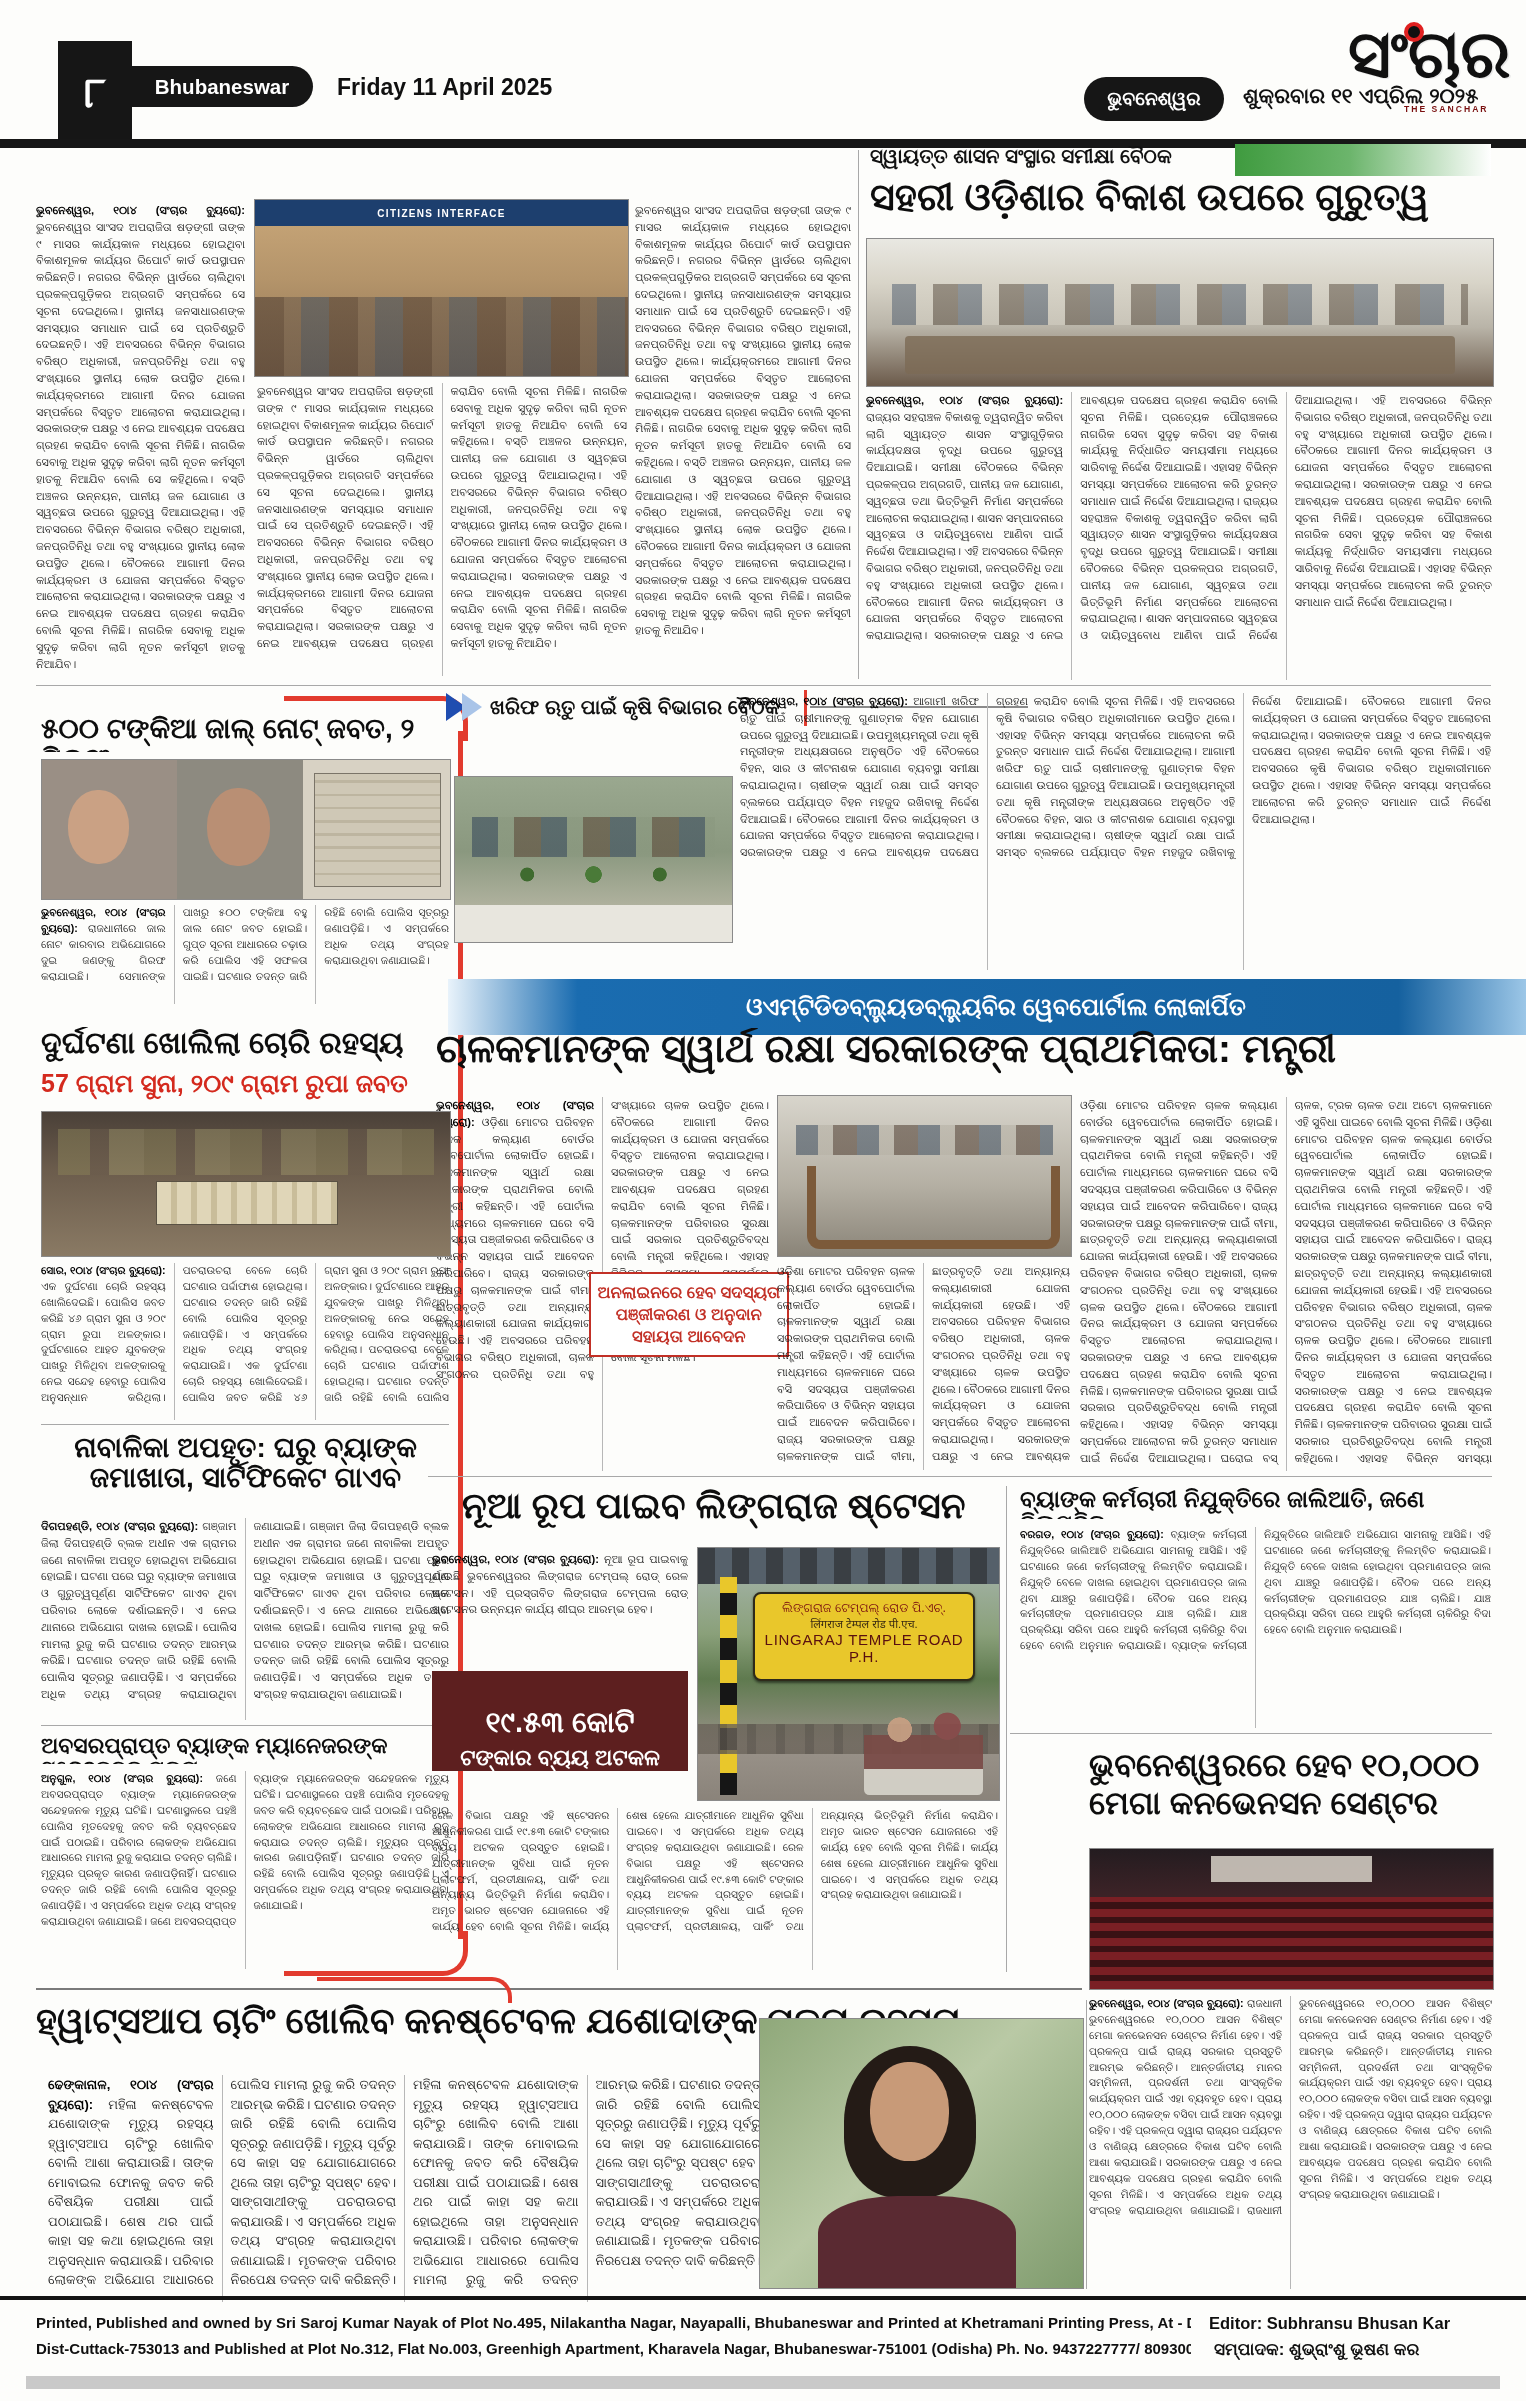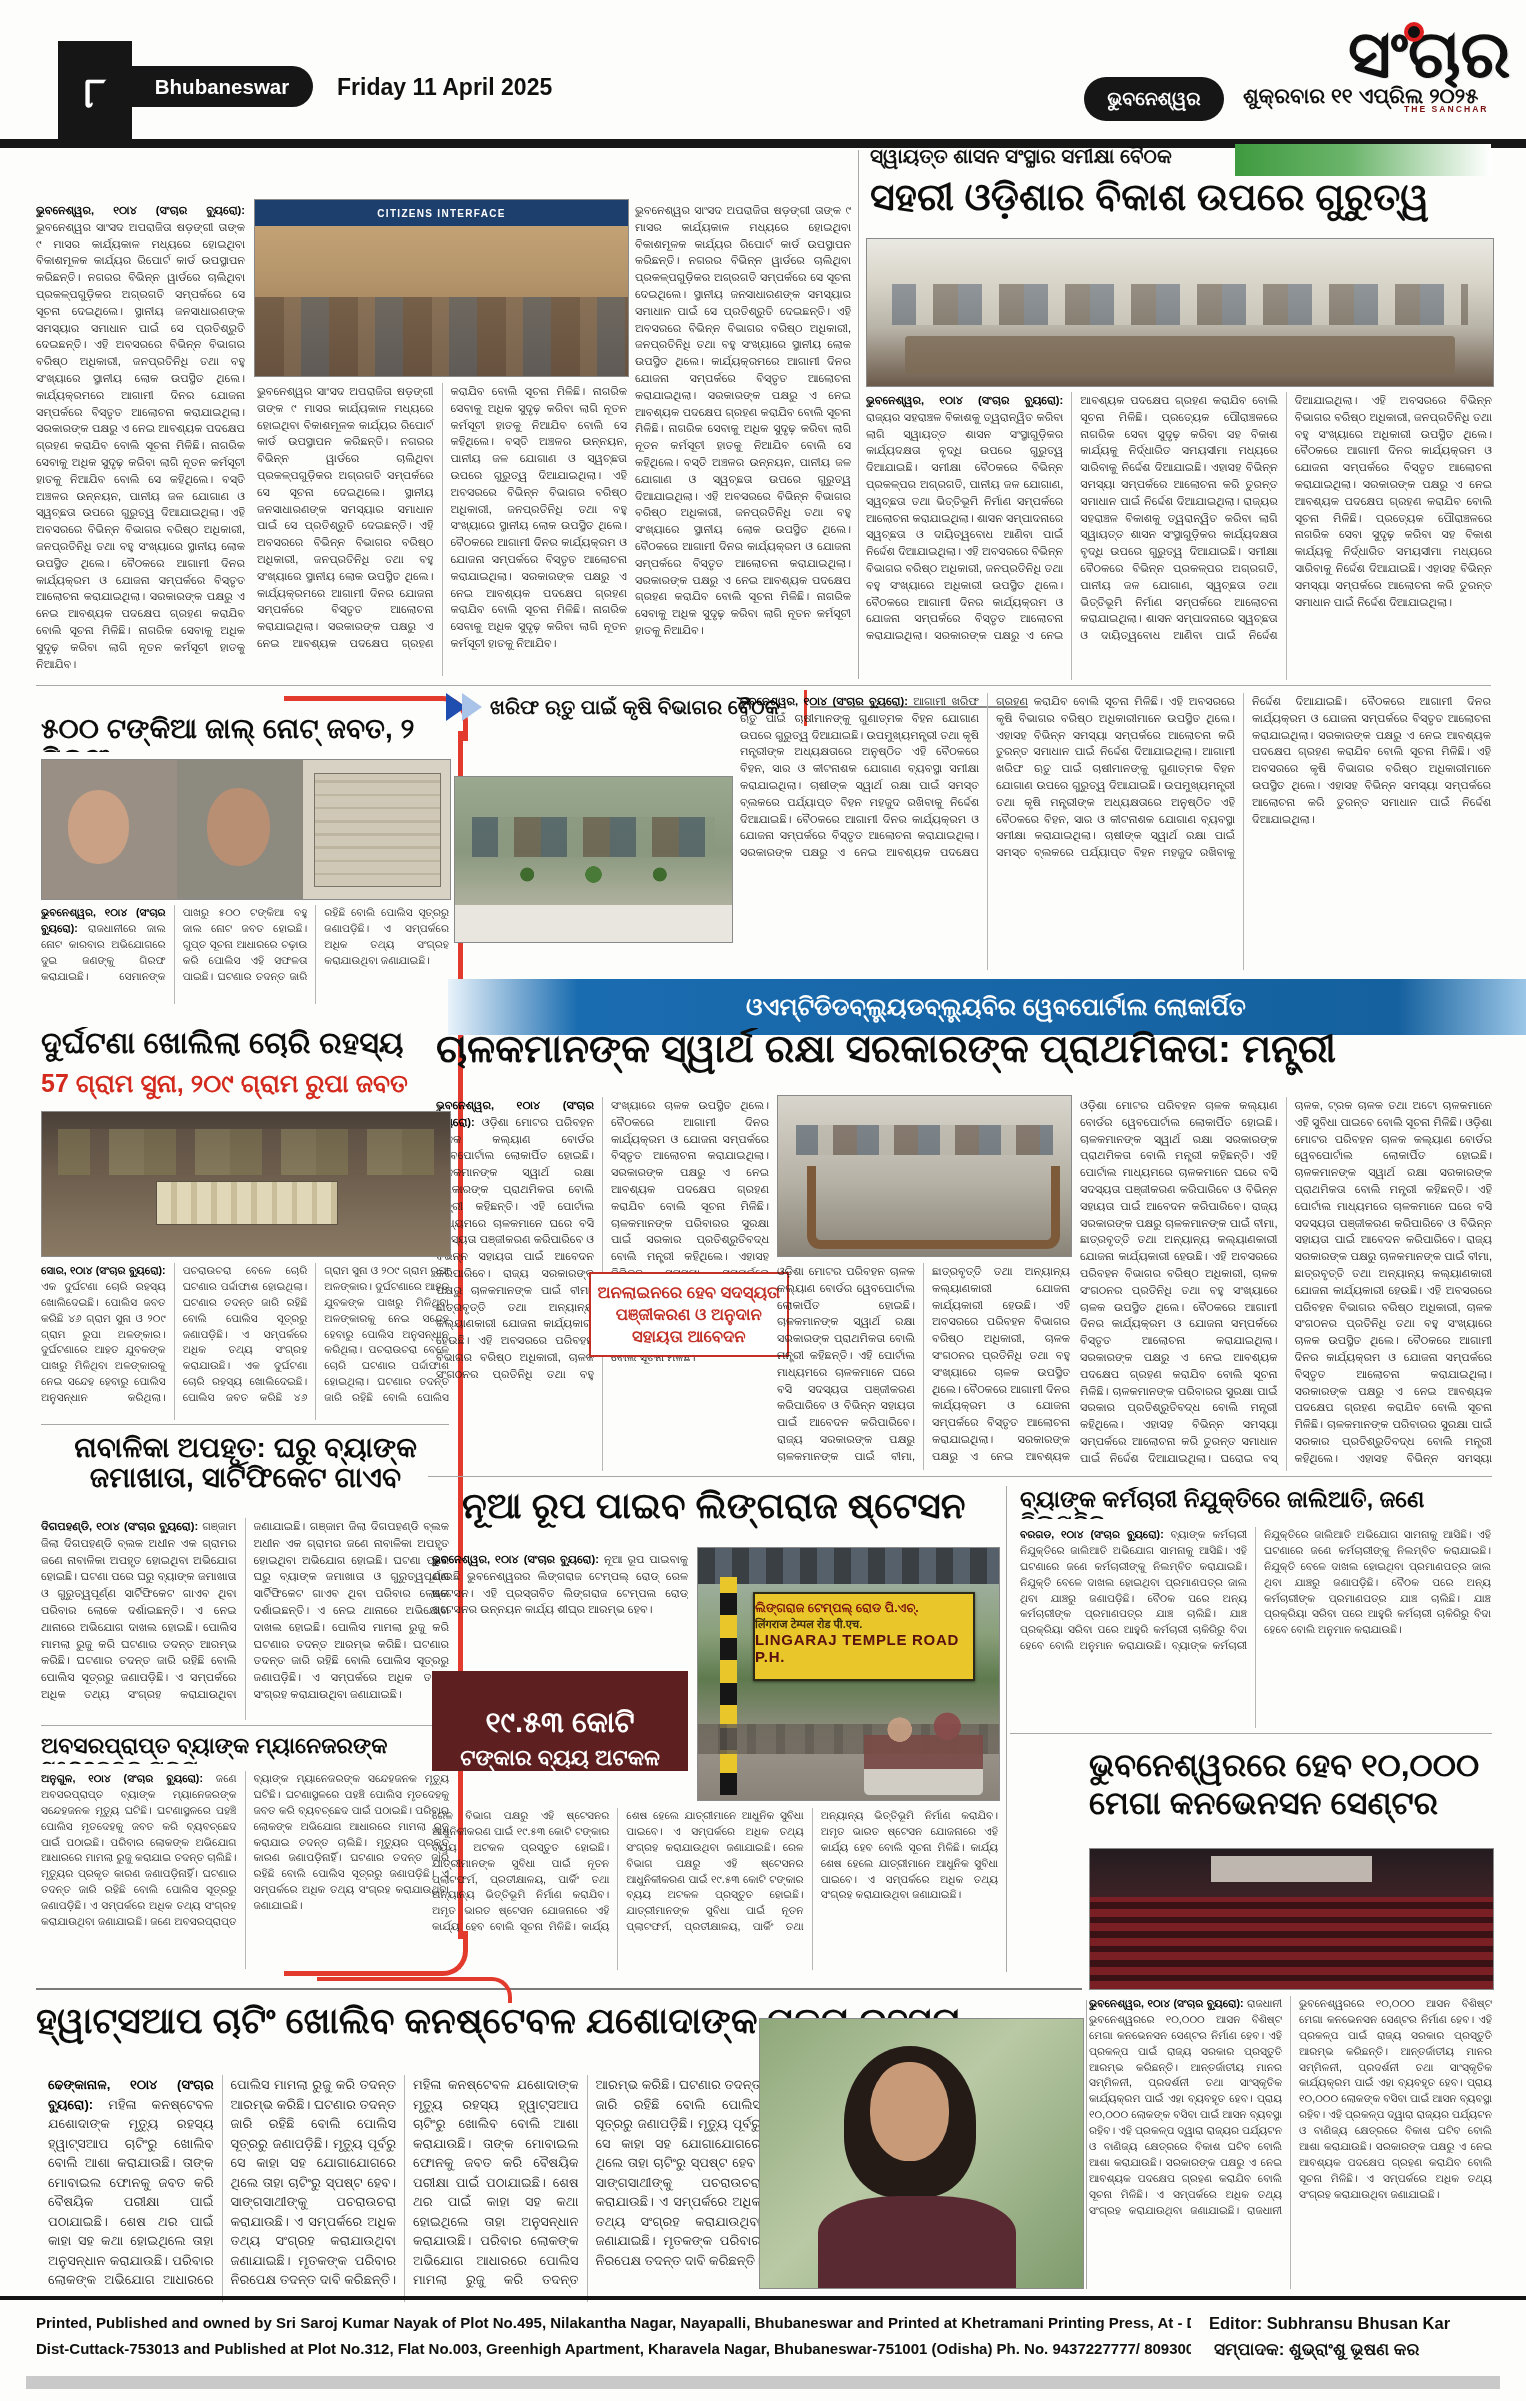--- a/index.html
+++ b/index.html
@@ -16,21 +16,21 @@
   .photo{border:0.7px solid #8a8a8a;overflow:hidden;}
   .pill{background:#161616;color:#fff;display:flex;align-items:center;justify-content:center;font-weight:700;}
   .kicker{font-weight:700;color:#111;font-size:20px;white-space:nowrap;overflow:hidden;}
   .red-corner{border-color:#e23b2e;}
   .cost-box{background:#5d1f1f;color:#fff;text-align:center;font-weight:700;display:flex;flex-direction:column;justify-content:flex-end;gap:5.3px;}
   .highlight-box{border:2px solid #c23026;background:#fff;color:#c23026;font-weight:700;text-align:center;display:flex;align-items:center;justify-content:center;padding:5.3px;font-size:16.5px;line-height:1.35;}
   .banner-blue{background:linear-gradient(90deg,#e9f3fb 0%,#1a6cb0 12%,#15619f 88%,#9ec8e8 100%);color:#fff;font-weight:700;display:flex;align-items:center;justify-content:center;font-size:24px;}
   .green-bar{background:linear-gradient(90deg,#3f9b3f 0%,#6cb56c 45%,#ffffff 100%);}
   .masthead{font-weight:700;color:#101010;text-shadow:1.3px 1.3px 0 #e8e8e8;}
   .footer-txt{font-weight:700;color:#101010;font-size:15px;line-height:1.6;}
-  .sign{background:#e9c72b;border:2px solid #2e2a1a;border-radius:0;text-align:left;color:#7a1010;font-weight:700;box-shadow:0 1.3px 2.6px rgba(0,0,0,.5);}
+  .sign{background:#e9c72b;border:2px solid #2e2a1a;border-radius:8px;text-align:center;color:#7a1010;font-weight:400;box-shadow:0 1.3px 2.6px rgba(0,0,0,.5);}
 </style>
 </head>
 <body>
 
 <div class="page">
 
   <div class="abs" style="left:58px;top:41px;width:74px;height:104px;background:#161616;color:#fff;display:flex;align-items:center;justify-content:center;font-size:42px;font-weight:700;">
     <span>୮</span>
   </div>
   <div class="abs pill" style="left:131px;top:66px;width:182px;height:41px;border-radius:0 26.4px 26.4px 0;font-size:20.5px;">

